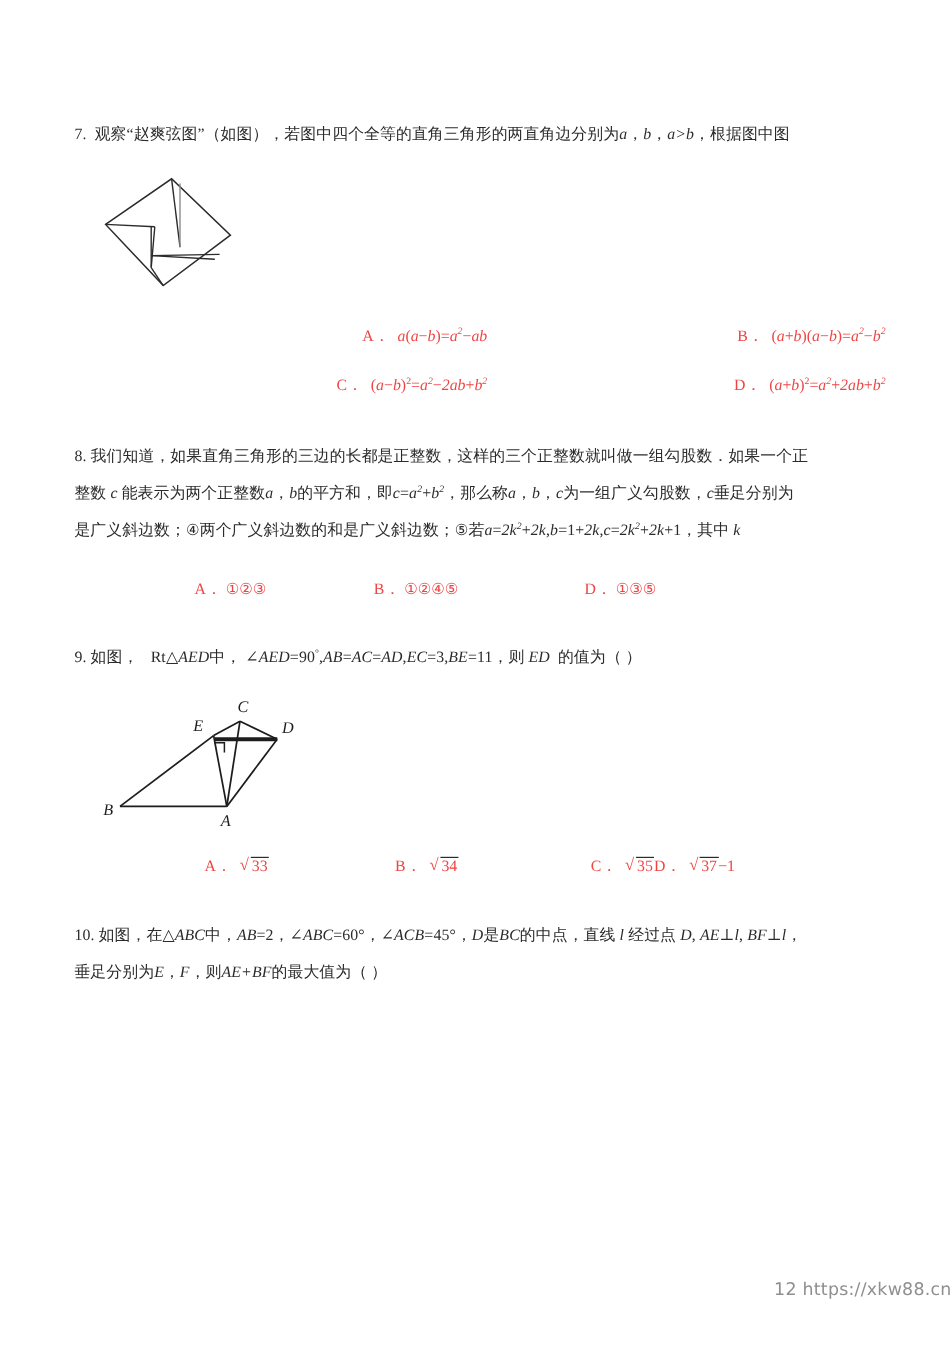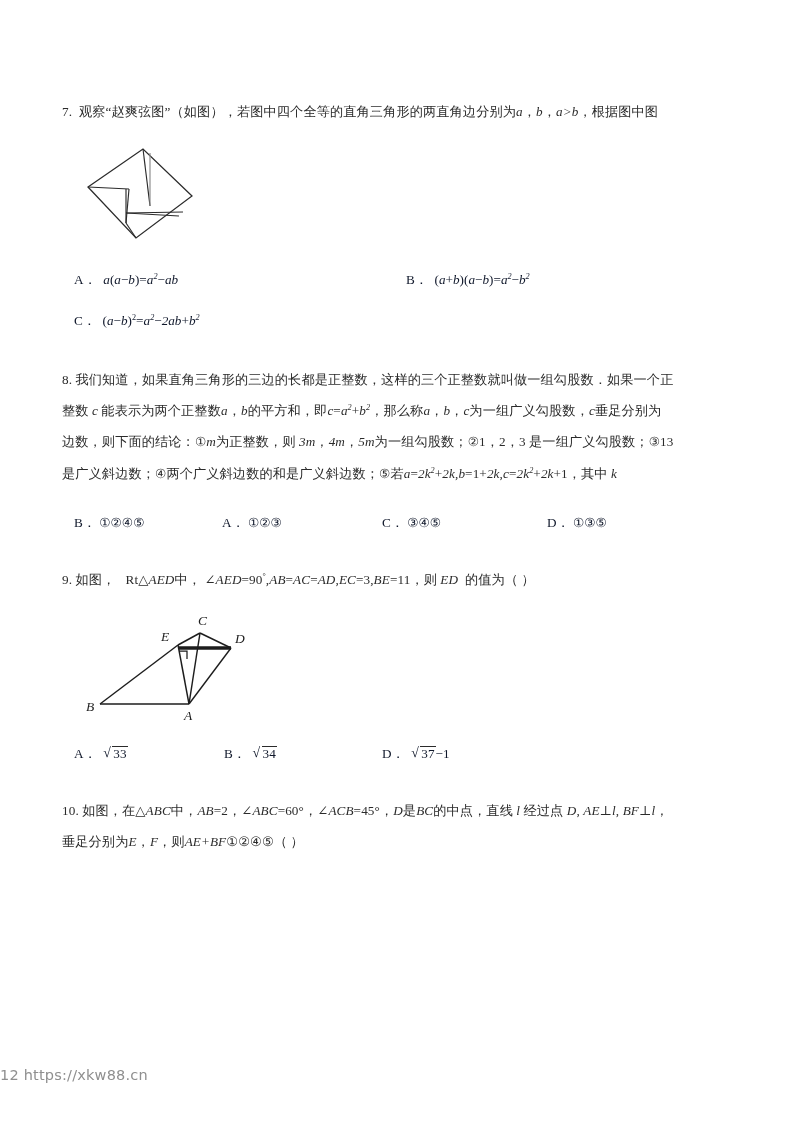--- a/index.html
+++ b/index.html
@@ -55,21 +55,22 @@
   sup.n { font-style: normal; }
 
   
   .circled { font-style: normal; font-size: 12.6px; }
 
   
   .options {
     display: flex;
     font-size: 13.2px;
     line-height: 30px;
-    color: #0f172a;
+    color: #ef4444;
+    text-align: right;
   }
   .opt { white-space: nowrap; }
   .opt .lbl { font-style: normal; }
 
   
   .opts-q7 .opt { width: 338px; }
   .opts-q7 { margin-left: 12px; }
 
   
   .opts-q8 { margin-left: 12px; }
@@ -103,21 +104,21 @@
   
   .fig { position: relative; }
   .fig svg { display: block; }
 
   
   .footer {
     position: absolute;
     left: 0;
     top: 1067px;
     width: 793px;
-    text-align: left;
+    text-align: right;
     font-family: "DejaVu Sans", "Liberation Sans", sans-serif;
     font-size: 14.5px;
     color: #8f8f8f;
     letter-spacing: 0.2px;
   }
 </style>
 </head>
 <body>
 
 <div class="page">
@@ -154,37 +155,38 @@
         </div>
         <div class="opt">
           <span class="lbl">B．</span>&nbsp;&nbsp;<span class="up">(</span><i>a</i><span class="up">+</span><i>b</i><span class="up">)(</span><i>a</i><span class="up">−</span><i>b</i><span class="up">)</span><span class="up">=</span><i>a</i><sup>2</sup><span class="up">−</span><i>b</i><sup>2</sup>
         </div>
       </div>
 
       <div class="options opts-q7" style="margin-top:11px;">
         <div class="opt">
           <span class="lbl">C．</span>&nbsp;&nbsp;<span class="up">(</span><i>a</i><span class="up">−</span><i>b</i><span class="up">)</span><sup class="n">2</sup><span class="up">=</span><i>a</i><sup>2</sup><span class="up">−</span><i>2ab</i><span class="up">+</span><i>b</i><sup>2</sup>
         </div>
+        <div class="opt">
+          <span class="lbl">D．</span>&nbsp;&nbsp;<span class="up">(</span><i>a</i><span class="up">+</span><i>b</i><span class="up">)</span><sup class="n">2</sup><span class="up">=</span><i>a</i><sup>2</sup><span class="up">+</span><i>2ab</i><span class="up">+</span><i>b</i><sup>2</sup>
+        </div>
       </div>
     </div>
 
     <div class="question" style="margin-top:28px;">
       <div class="qline"><span>8.</span>&nbsp;<span>我们知道，如果直角三角形的三边的长都是正整数，这样的三个正整数就叫做一组勾股数．如果一个正</span></div>
 
       <div class="qline"><span>整数</span>&nbsp;<i>c</i>&nbsp;<span>能表示为两个正整数</span><i>a</i><span>，</span><i>b</i><span>的平方和，即</span><i>c</i><span class="up">=</span><i>a</i><sup>2</sup><span class="up">+</span><i>b</i><sup>2</sup><span>，那么称</span><i>a</i><span>，</span><i>b</i><span>，</span><i>c</i><span>为一组广义勾股数，</span><i>c</i><span>垂足分别为</span></div>
 
-      <div class="qline"><span>边数，则下面的结论：</span><span class="circled">①</span><i>m</i><span>为正整数，则</span>&nbsp;<i>3m</i><span class="up">，</span><i>4m</i><span class="up">，</span><i>5m</i><span>为一组勾股数；</span><span class="circled">②</span><span>1，2，3 是一组广义勾股数；</span><span class="circled">③</span><span class="up">13</span></div>
 
       <div class="qline"><span>是广义斜边数；</span><span class="circled">④</span><span>两个广义斜边数的和是广义斜边数；</span><span class="circled">⑤</span><span>若</span><i>a</i><span class="up">=</span><i>2k</i><sup>2</sup><span class="up">+</span><i>2k</i><span class="up">,</span><i>b</i><span class="up">=</span><span class="up">1</span><span class="up">+</span><i>2k</i><span class="up">,</span><i>c</i><span class="up">=</span><i>2k</i><sup>2</sup><span class="up">+</span><i>2k</i><span class="up">+</span><span class="up">1</span><span>，其中</span>&nbsp;<i>k</i></div>
 
 
       <div class="options opts-q8" style="margin-top:18px;">
+        <div class="opt"><span class="lbl">A．</span>&nbsp;<span class="circled">①②③</span></div>
         <div class="opt"><span class="lbl">B．</span>&nbsp;<span class="circled">①②④⑤</span></div>
-        <div class="opt"><span class="lbl">A．</span>&nbsp;<span class="circled">①②③</span></div>
-        <div class="opt"><span class="lbl">C．</span>&nbsp;<span class="circled">③④⑤</span></div>
         <div class="opt"><span class="lbl">D．</span>&nbsp;<span class="circled">①③⑤</span></div>
       </div>
     </div>
 
     <div class="question" style="margin-top:26px;">
       <div class="qline"><span>9.</span>&nbsp;<span>如图，</span>&nbsp;&nbsp;&nbsp;<span class="up">Rt</span><span class="up">△</span><i>AED</i><span>中，</span>&nbsp;<span class="up">∠</span><i>AED</i><span class="up">=</span><span class="up">90</span><sup class="n">°</sup><span class="up">,</span><i>AB</i><span class="up">=</span><i>AC</i><span class="up">=</span><i>AD</i><span class="up">,</span><i>EC</i><span class="up">=</span><span class="up">3</span><span class="up">,</span><i>BE</i><span class="up">=</span><span class="up">11</span><span>，则</span>&nbsp;<i>ED</i>&nbsp;&nbsp;<span>的值为（     ）</span></div>
 
       <div class="fig" style="margin:12px 0 0 16px;">
         <svg width="200" height="118" viewBox="0 0 200 118">
           <g stroke="#1d1d1d" fill="none" stroke-width="1.45">
@@ -216,28 +218,29 @@
             <text x="83" y="34">E</text>
             <text x="120" y="18">C</text>
             <text x="157" y="36">D</text>
           </g>
         </svg>
       </div>
 
       <div class="options opts-q9" style="margin-top:14px;">
         <div class="opt"><span class="lbl">A．</span>&nbsp;&nbsp;<span class="sqrt"><span class="rad">33</span></span><span class="up"></span></div>
         <div class="opt"><span class="lbl">B．</span>&nbsp;&nbsp;<span class="sqrt"><span class="rad">34</span></span><span class="up"></span></div>
+        <div class="opt"><span class="lbl">C．</span>&nbsp;&nbsp;<span class="sqrt"><span class="rad">35</span></span><span class="up"></span></div>
         <div class="opt"><span class="lbl">D．</span>&nbsp;&nbsp;<span class="sqrt"><span class="rad">37</span></span><span class="up">−1</span></div>
       </div>
     </div>
 
     <div class="question" style="margin-top:26px;">
       <div class="qline"><span>10.</span>&nbsp;<span>如图，在</span><span class="up">△</span><i>ABC</i><span>中，</span><i>AB</i><span class="up">=2，</span><span class="up">∠</span><i>ABC</i><span class="up">=60°</span><span>，</span><span class="up">∠</span><i>ACB</i><span class="up">=45°</span><span>，</span><i>D</i><span>是</span><i>BC</i><span>的中点，直线</span>&nbsp;<i>l</i>&nbsp;<span>经过点</span>&nbsp;<i>D</i><span class="up">,</span>&nbsp;<i>AE</i><span class="up">⊥</span><i>l</i><span class="up">,</span>&nbsp;<i>BF</i><span class="up">⊥</span><i>l</i><span>，</span></div>
 
-      <div class="qline"><span>垂足分别为</span><i>E</i><span>，</span><i>F</i><span>，则</span><i>AE+BF</i><span>①②④⑤（     ）</span></div>
+      <div class="qline"><span>垂足分别为</span><i>E</i><span>，</span><i>F</i><span>，则</span><i>AE+BF</i><span>的最大值为（     ）</span></div>
     </div>
 
   </div>
 
   <div class="footer">
     <span>12 https://xkw88.cn</span>
   </div>
 </div>
 
 </body></html>

